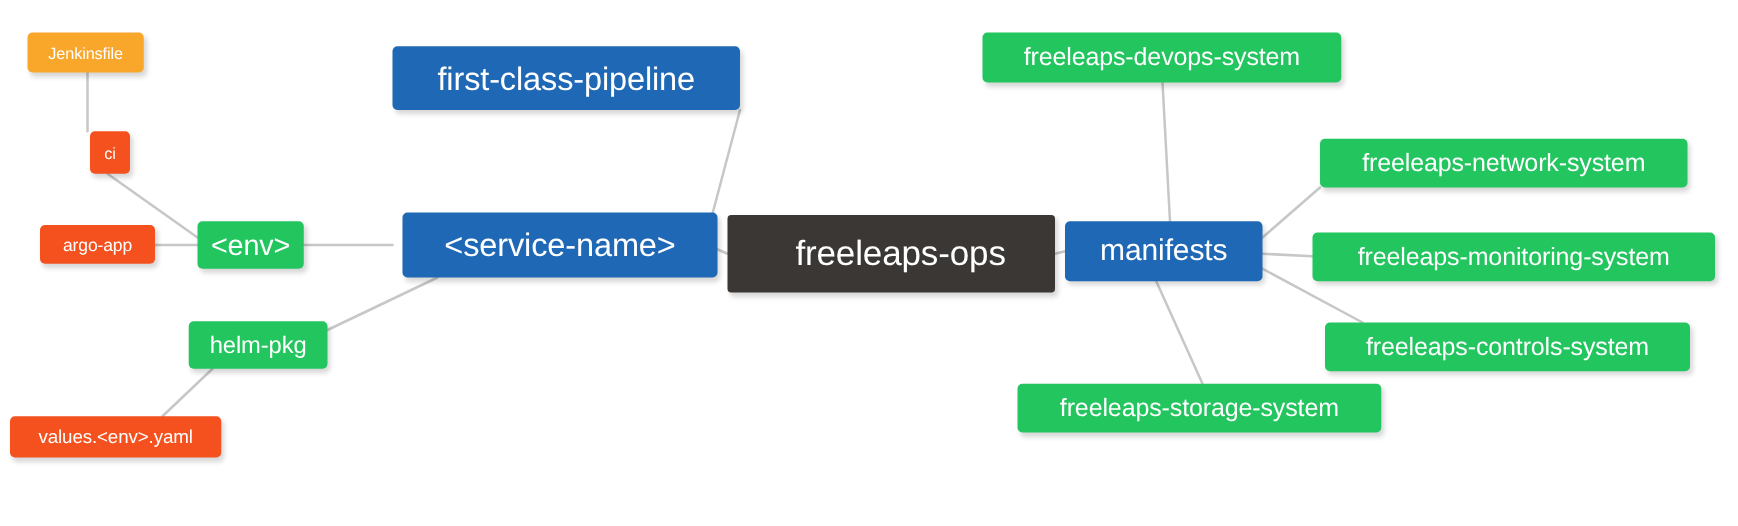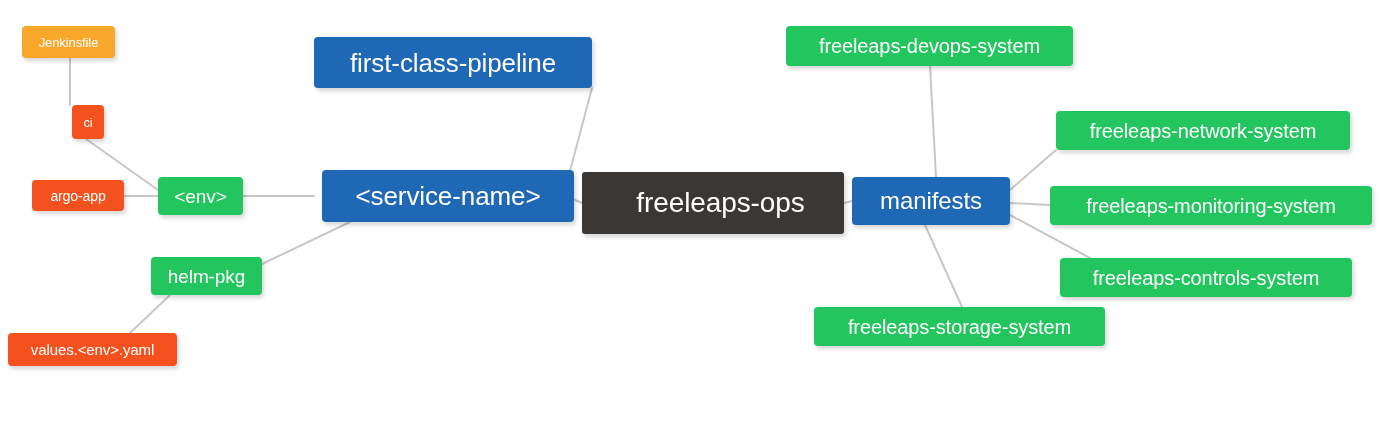--- a/index.html
+++ b/index.html
@@ -81,21 +81,21 @@
       </div>
       <div class="node" style="left: 314px; top: 37px; width: 278px; height: 51px; background: rgb(31, 104, 181); font-size: 26px;">
         <span class="node-label">first-class-pipeline</span>
       </div>
       <div class="node" style="left: 322px; top: 170px; width: 252px; height: 52px; background: rgb(31, 104, 181); font-size: 26px;">
         <span class="node-label">&lt;service-name&gt;</span>
       </div>
       <div class="node" style="left: 852px; top: 177px; width: 158px; height: 48px; background: rgb(31, 104, 181); font-size: 24px;">
         <span class="node-label">manifests</span>
       </div>
-      <div class="node" style="left: 158px; top: 177px; width: 85px; height: 38px; background: rgb(34, 197, 94); font-size: 19px;">
+      <div class="node" style="left: 158px; top: 177px; width: 85px; height: 38px; background: rgb(34, 197, 94); font-size: 23px;">
         <span class="node-label">&lt;env&gt;</span>
       </div>
       <div class="node" style="left: 151px; top: 257px; width: 111px; height: 38px; background: rgb(34, 197, 94); font-size: 19px;">
         <span class="node-label">helm-pkg</span>
       </div>
       <div class="node" style="left: 22px; top: 26px; width: 93px; height: 32px; background: rgb(249, 167, 43); font-size: 13px;">
         <span class="node-label">Jenkinsfile</span>
       </div>
       <div class="node" style="left: 54px; top: 105px; width: 32px; height: 34px; background: rgb(244, 81, 30); font-size: 13px; margin-left: 18px;">
         <span class="node-label">ci</span>

